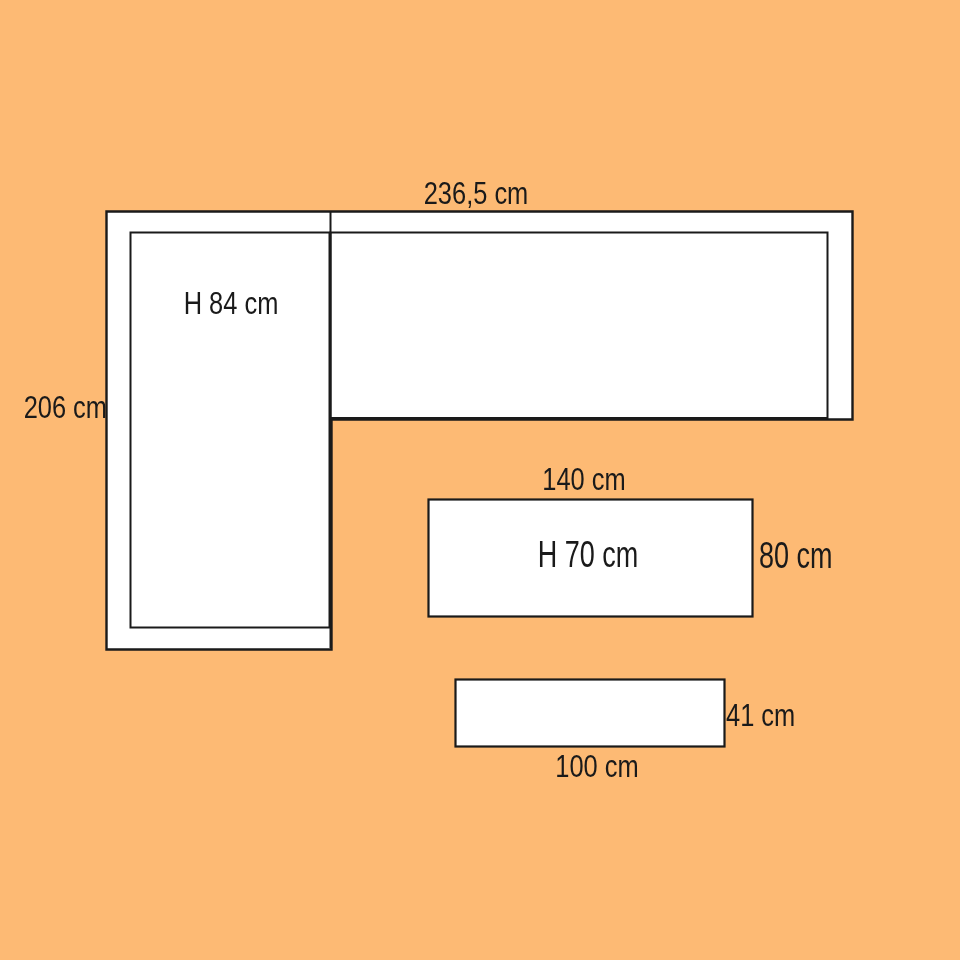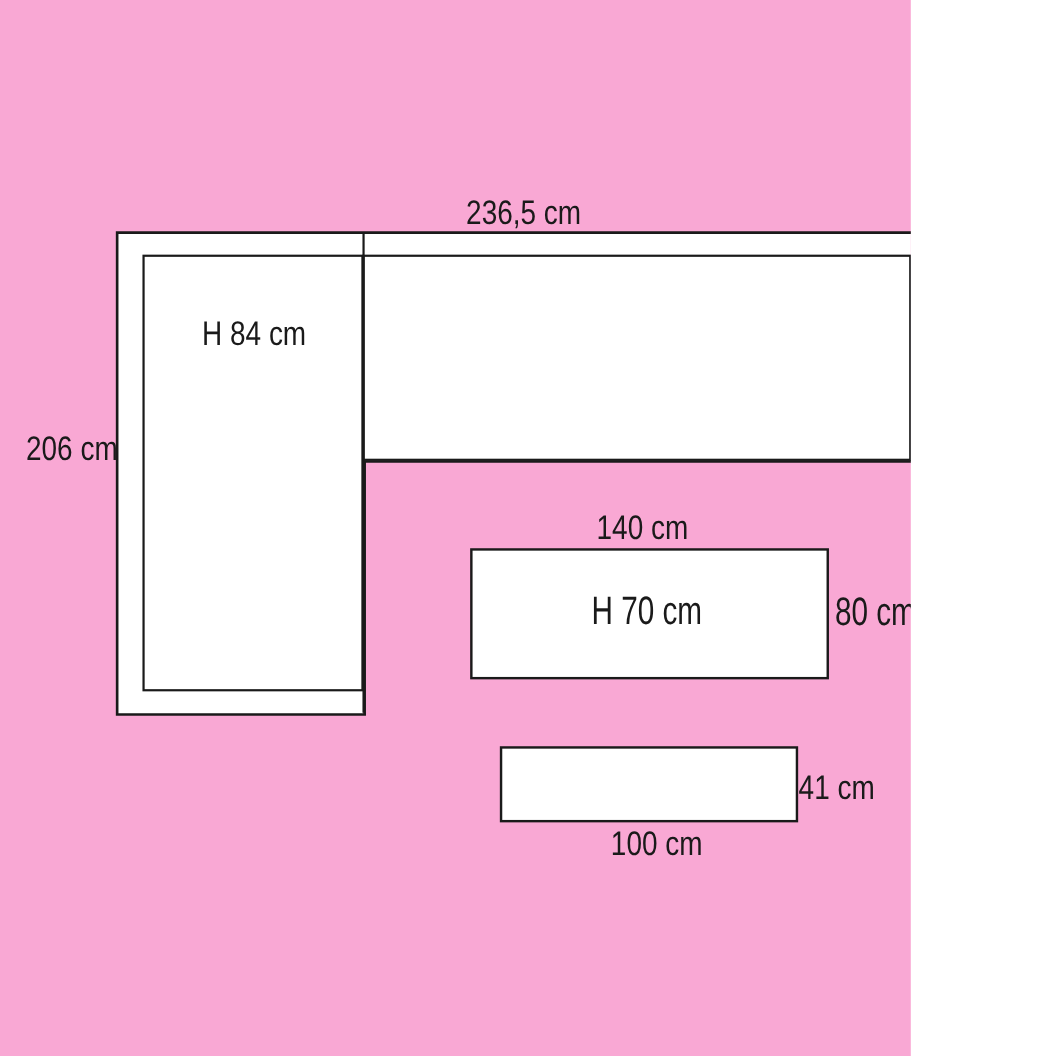--- a/index.html
+++ b/index.html
@@ -7,23 +7,23 @@
     padding: 0;
     background: #ffffff;
   }
   body {
     width: 960px;
     height: 960px;
     font-family: "Liberation Sans", sans-serif;
   }
   .canvas {
     position: relative;
-    width: 828px;
+    width: 960px;
     height: 960px;
-    background: #f9a8d4;
+    background: #fdba74;
     overflow: hidden;
   }
   .canvas svg {
     position: absolute;
     left: 0;
     top: 0;
   }
   .lbl {
     position: absolute;
     font-size: 31px;

